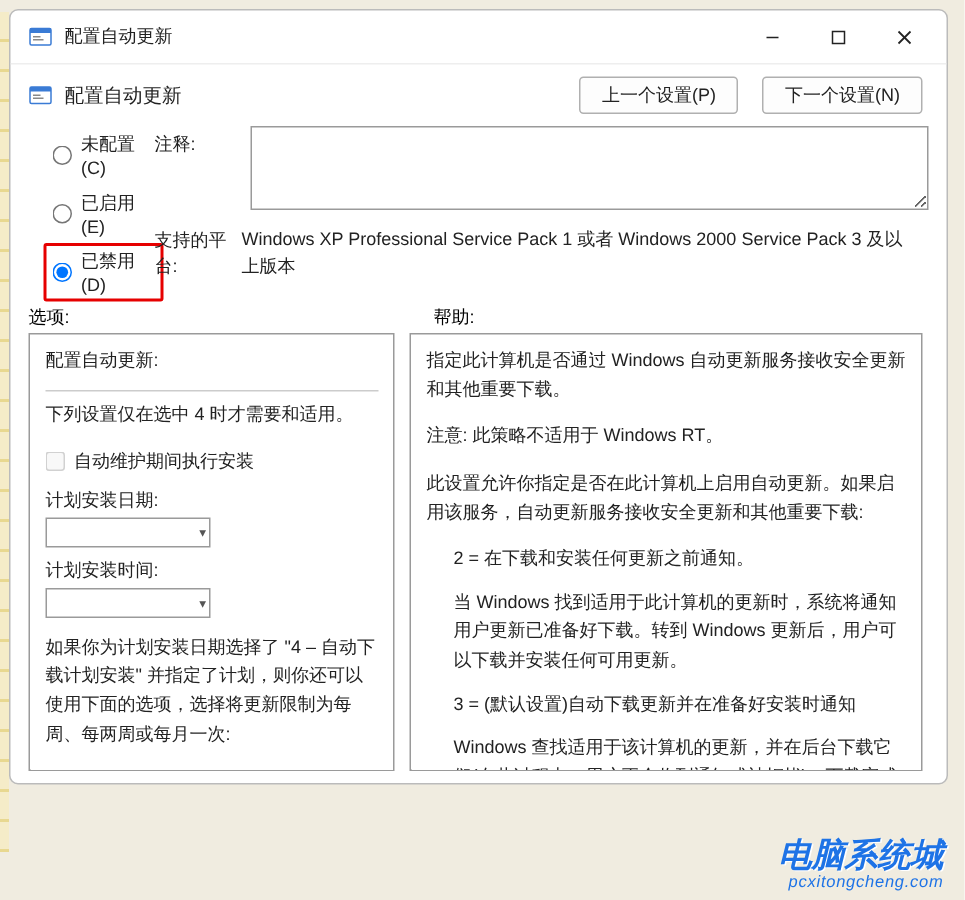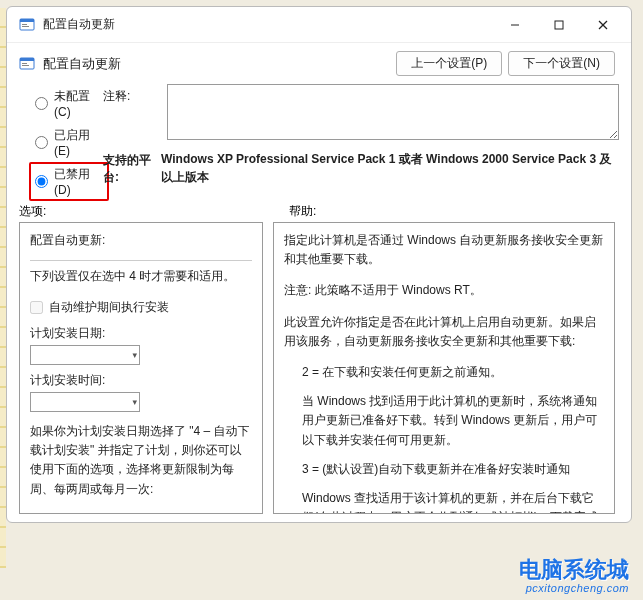--- a/index.html
+++ b/index.html
@@ -7,21 +7,21 @@
 .window { background: #fff; border: 1px solid #bbb; border-radius: 6px; margin: 6px; width: 626px; height: 517px; display: flex; flex-direction: column; overflow: hidden; }
 .titlebar { height: 36px; display: flex; align-items: center; padding: 0 6px 0 12px; border-bottom: 1px solid #eee; }
 .titlebar .icon { width: 16px; height: 16px; margin-right: 8px; display:inline-block; }
 .titlebar .title { font-size: 12px; flex: 1; color: #222; }
 .winbtns { display: flex; }
 .winbtn { width: 44px; height: 32px; display:flex; align-items:center; justify-content:center; font-size:13px; color:#333; }
 
 .topbar { display:flex; align-items:center; padding: 8px 12px 4px 12px; gap:8px; }
 .topbar .icon2 { width:16px; height:16px; }
 .topbar .subtitle { font-size: 13px; flex:1; color:#222; }
-.navbtns { display:flex; gap:6px; margin-right:4px; }
+.navbtns { display:flex; gap:16px; margin-right:4px; }
 .btn { background:#fdfdfd; border:1px solid #b0b0b0; border-radius:3px; padding:3px 14px; font-size:12px; color:#222; }
 
 .config-row { display:flex; padding:4px 12px 0 28px; }
 .config-left { width: 100px; }
 .config-right { flex:1; }
 .radios { display:flex; flex-direction:column; gap:8px; margin-top:4px;justify-content:center; }
 .radio { display:flex; align-items:center; gap:6px; font-size:12px; color:#222; }
 .radio input { width:13px; height:13px; }
 .radio.hl { border:2px solid #e60000; padding:2px 4px; margin:-4px -6px; border-radius:2px; }
 
@@ -41,21 +41,21 @@
 .sep { border:none; border-top:1px solid #ccc; margin:6px 0; }
 .panel .para { margin-bottom:12px; }
 .panel .indent { padding-left:18px; margin-bottom:10px; }
 .chk { display:flex; align-items:center; gap:6px; margin:4px 0; }
 .chk input { width:13px; height:13px; }
 .fieldlbl { margin-top:6px; margin-bottom:2px; }
 .combo { border:1px solid #9a9a9a; width:110px; height:20px; background:#fff; display:flex; align-items:center; justify-content:flex-end; padding-right:2px; }
 .combo .arrow { font-size:9px; color:#555; }
 
 .watermark { position:absolute; right:14px; bottom:6px; text-align:right; line-height:1.1; pointer-events:none; }
-.watermark .w1 { font-size:22px; font-weight:700; color:#1e73e6; text-shadow:1px 1px 0 #fff; }
+.watermark .w1 { font-size:22px; font-weight:700; color:#1e73e6; font-style:italic; text-shadow:1px 1px 0 #fff; }
 .watermark .w2 { font-size:11px; color:#1e73e6; font-style:italic; letter-spacing:0.5px; }
 
 
 .leftdeco { position:absolute; left:0; top:8px; width:6px; height:560px; background:repeating-linear-gradient(#f5ecc8 0 18px, #e8d890 18px 20px); z-index:-1; }
 
 svg { display:block; }
 </style>
 </head>
 <body>
 
@@ -124,21 +124,21 @@
           <input type="radio" name="st" checked="" style="">
           <span>已禁用(D)</span>
         </label>
       </div>
     </div>
     <div class="config-right">
       <div style="display:flex; gap:10px;justify-content:space-between;">
         <div class="label-col" style="width:54px;">注释:</div>
         <textarea class="note-box" style=""></textarea>
       </div>
-      <div style="display:flex; gap:4px;font-weight:bold;">
+      <div style="display:flex; gap:4px;">
         <div class="label-col" style="width:54px;">支持的平台:</div>
         <div class="platform-val">Windows XP Professional Service Pack 1 或者 Windows 2000 Service Pack 3 及以上版本</div>
       </div>
     </div>
   </div>
 
   <div class="mid-labels">
     <div class="l1">选项:</div>
     <div class="l2">帮助:</div>
   </div>

